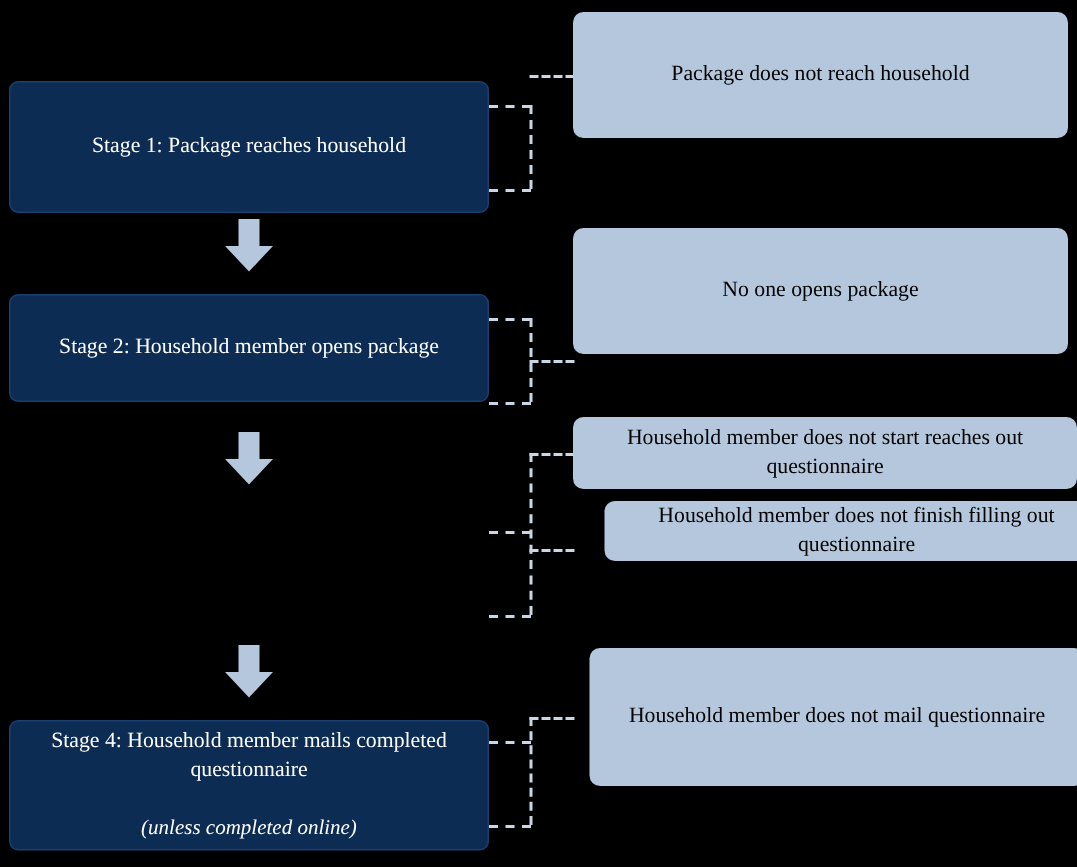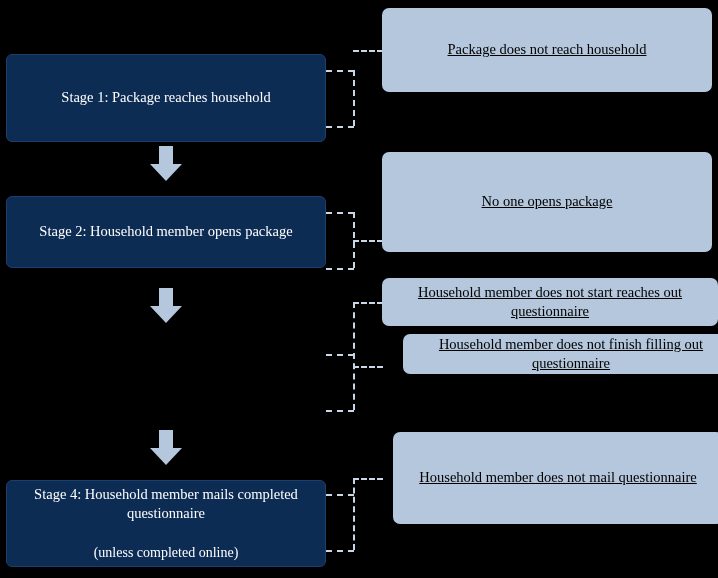--- a/index.html
+++ b/index.html
@@ -38,39 +38,39 @@
     justify-content: center;
     text-align: center;
     padding: 4px 10px;
     box-sizing: border-box;
   }
   .stage-box .inner {
     width: 100%;
   }
   .stage-note {
     display: block;
+    font-style: italic;
     font-size: 14px;
     margin-top: 20px;
   }
 
   
   .fail-box {
     position: absolute;
     background: #b4c7dc;
     border-radius: 7px;
     color: #000000;
     font-size: 14.5px;
     line-height: 1.32;
     display: flex;
     align-items: center;
     justify-content: center;
     text-align: center;
     padding: 4px 0;
     box-sizing: border-box;
-    text-decoration: underline;
   }
 
   
   .down-arrow {
     position: absolute;
     width: 34px;
     height: 36px;
   }
 
   
@@ -140,21 +140,21 @@
 
   <div class="dash-h" style="left:326px; top:494px; width:28px;"></div>
   <div class="dash-v" style="left:353px; top:478px; height:72px;"></div>
   <div class="dash-h" style="left:326px; top:550px; width:28px;"></div>
   <div class="dash-h" style="left:353px; top:478px; width:30px;"></div>
 
   <div class="fail-box" style="left:382px; top:8px; width:330px; height:84px;">
     <span>Package does not reach household</span>
   </div>
 
-  <div class="fail-box" style="left:382px; top:152px; width:330px; height:100px;">
+  <div class="fail-box" style="left:382px; top:152px; width:330px; height:84px;">
     <span>No one opens package</span>
   </div>
 
   <div class="fail-box" style="left:382px; top:278px; width:336px; height:48px;">
     <span>Household member does not start reaches out questionnaire</span>
   </div>
 
   <div class="fail-box" style="left:403px; top:334px; width:336px; height:40px;">
     <span>Household member does not finish filling out questionnaire</span>
   </div>

